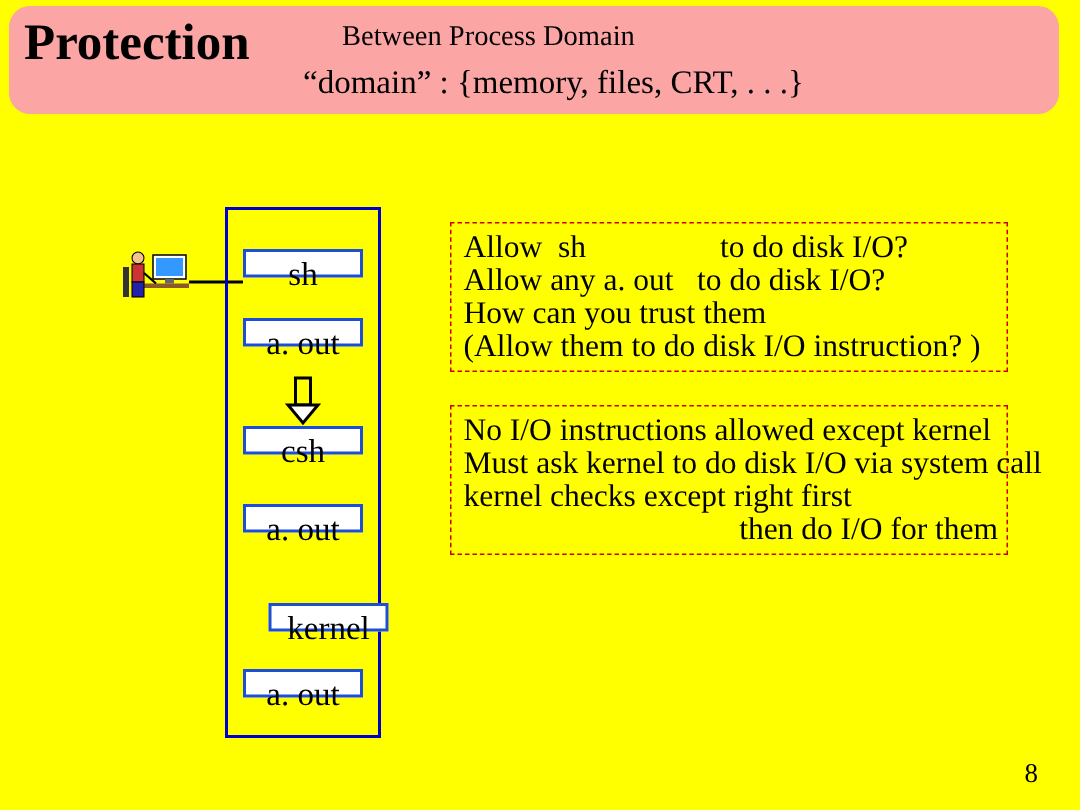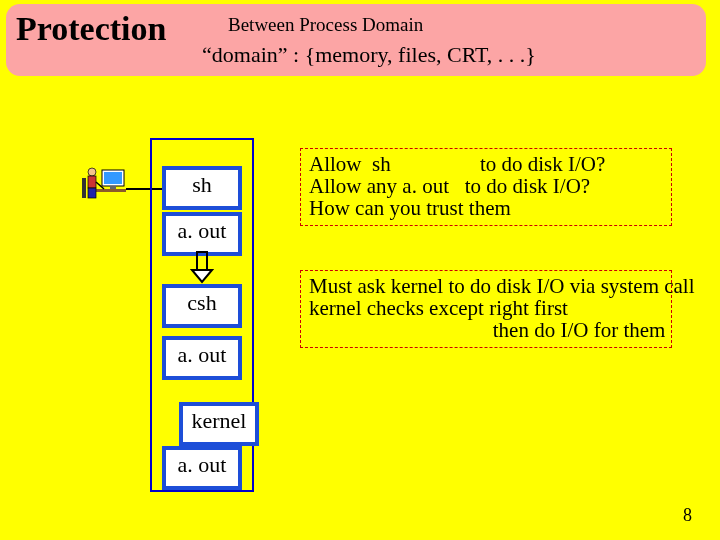--- a/index.html
+++ b/index.html
@@ -46,23 +46,23 @@
 
   .col-frame {
     position: absolute;
     left: 150px; top: 138px;
     width: 104px; height: 354px;
     border: 2px solid #0000cc;
   }
 
   .pbox {
     position: absolute;
-    width: 80px; height: 44px;
+    width: 80px; height: 19px;
     background: #ffffff;
-    border: 4px solid #1d4ed8;
+    border: 2px solid #1d4ed8;
     text-align: center;
     font-size: 22px;
     line-height: 30px;
   }
   .box-sh     { left: 162px; top: 166px; }
   .box-aout1  { left: 162px; top: 212px; }
   .box-csh    { left: 162px; top: 284px; }
   .box-aout2  { left: 162px; top: 336px; }
   .box-kernel { left: 179px; top: 402px; }
   .box-aout3  { left: 162px; top: 446px; }
@@ -147,21 +147,23 @@
   <svg width="24" height="34">
     <rect x="7" y="2" width="10" height="18" fill="none" stroke="#000" stroke-width="2"></rect>
     <polygon points="2,20 22,20 12,32" fill="#ffffff" stroke="#000" stroke-width="2"></polygon>
   </svg>
 </div>
 
 <div class="qa qa1">
   <div class="row">Allow  sh                 to do disk I/O?</div>
   <div class="row">Allow any a. out   to do disk I/O?</div>
   <div class="row">How can you trust them</div>
+  <div class="row">(Allow them to do disk I/O instruction? )</div>
 </div>
 
 <div class="qa qa2">
+  <div class="row">No I/O instructions allowed except kernel</div>
   <div class="row">Must ask kernel to do disk I/O via system call</div>
   <div class="row">kernel checks except right first</div>
   <div class="row">                                   then do I/O for them</div>
 </div>
 
 <div class="pagenum">8</div>
 
 </body></html>

